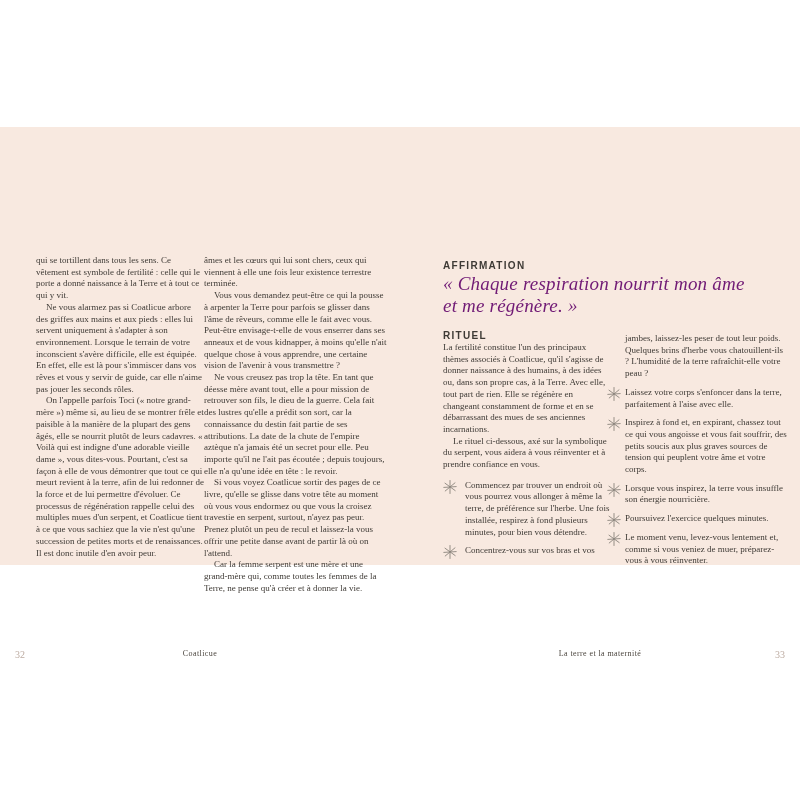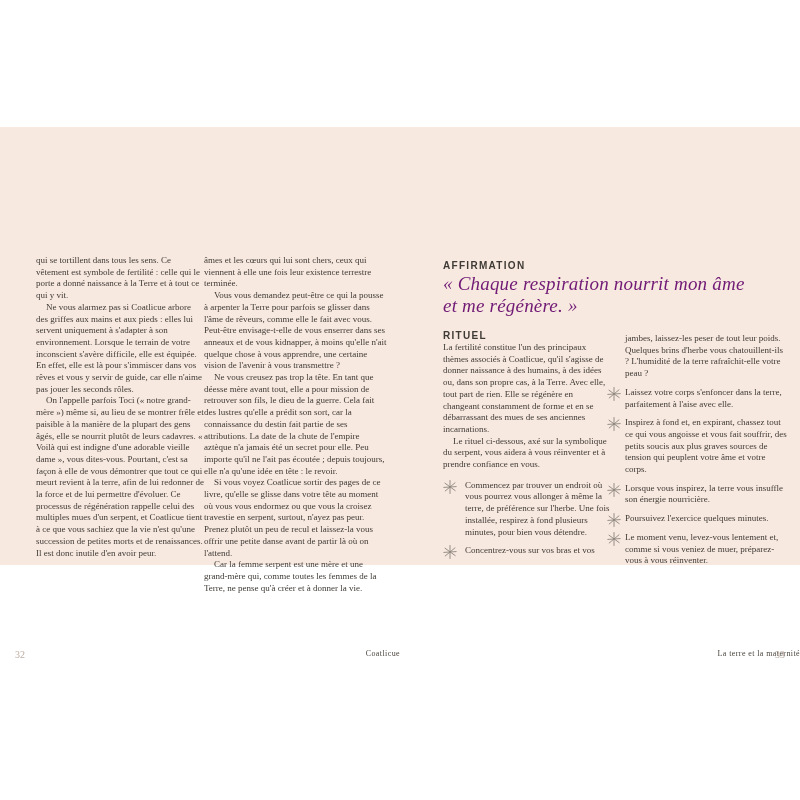--- a/index.html
+++ b/index.html
@@ -45,21 +45,21 @@
   #rcol2 .cont { padding-left:18px; margin:0; }
   .step .star { position:absolute; left:0; top:0; }
 
   
   .footer-num {
     position:absolute; top:522px; font-size:10px; color:#bcaba1;
   }
   #footer-num-left  { left:15px; }
   #footer-num-right { left:775px; }
   .footer-title {
-    position:absolute; top:522px; width:400px; text-align:right;
+    position:absolute; top:522px; width:400px; text-align:center;
     font-size:8px; color:#4b453e; letter-spacing:0.4px;
   }
   #footer-title-left  { left:0; }
   #footer-title-right { left:400px; }
 
   svg.star-svg line { stroke:#8a837c; stroke-width:0.9; stroke-linecap:round; }
 </style>
 </head>
 <body>
 

